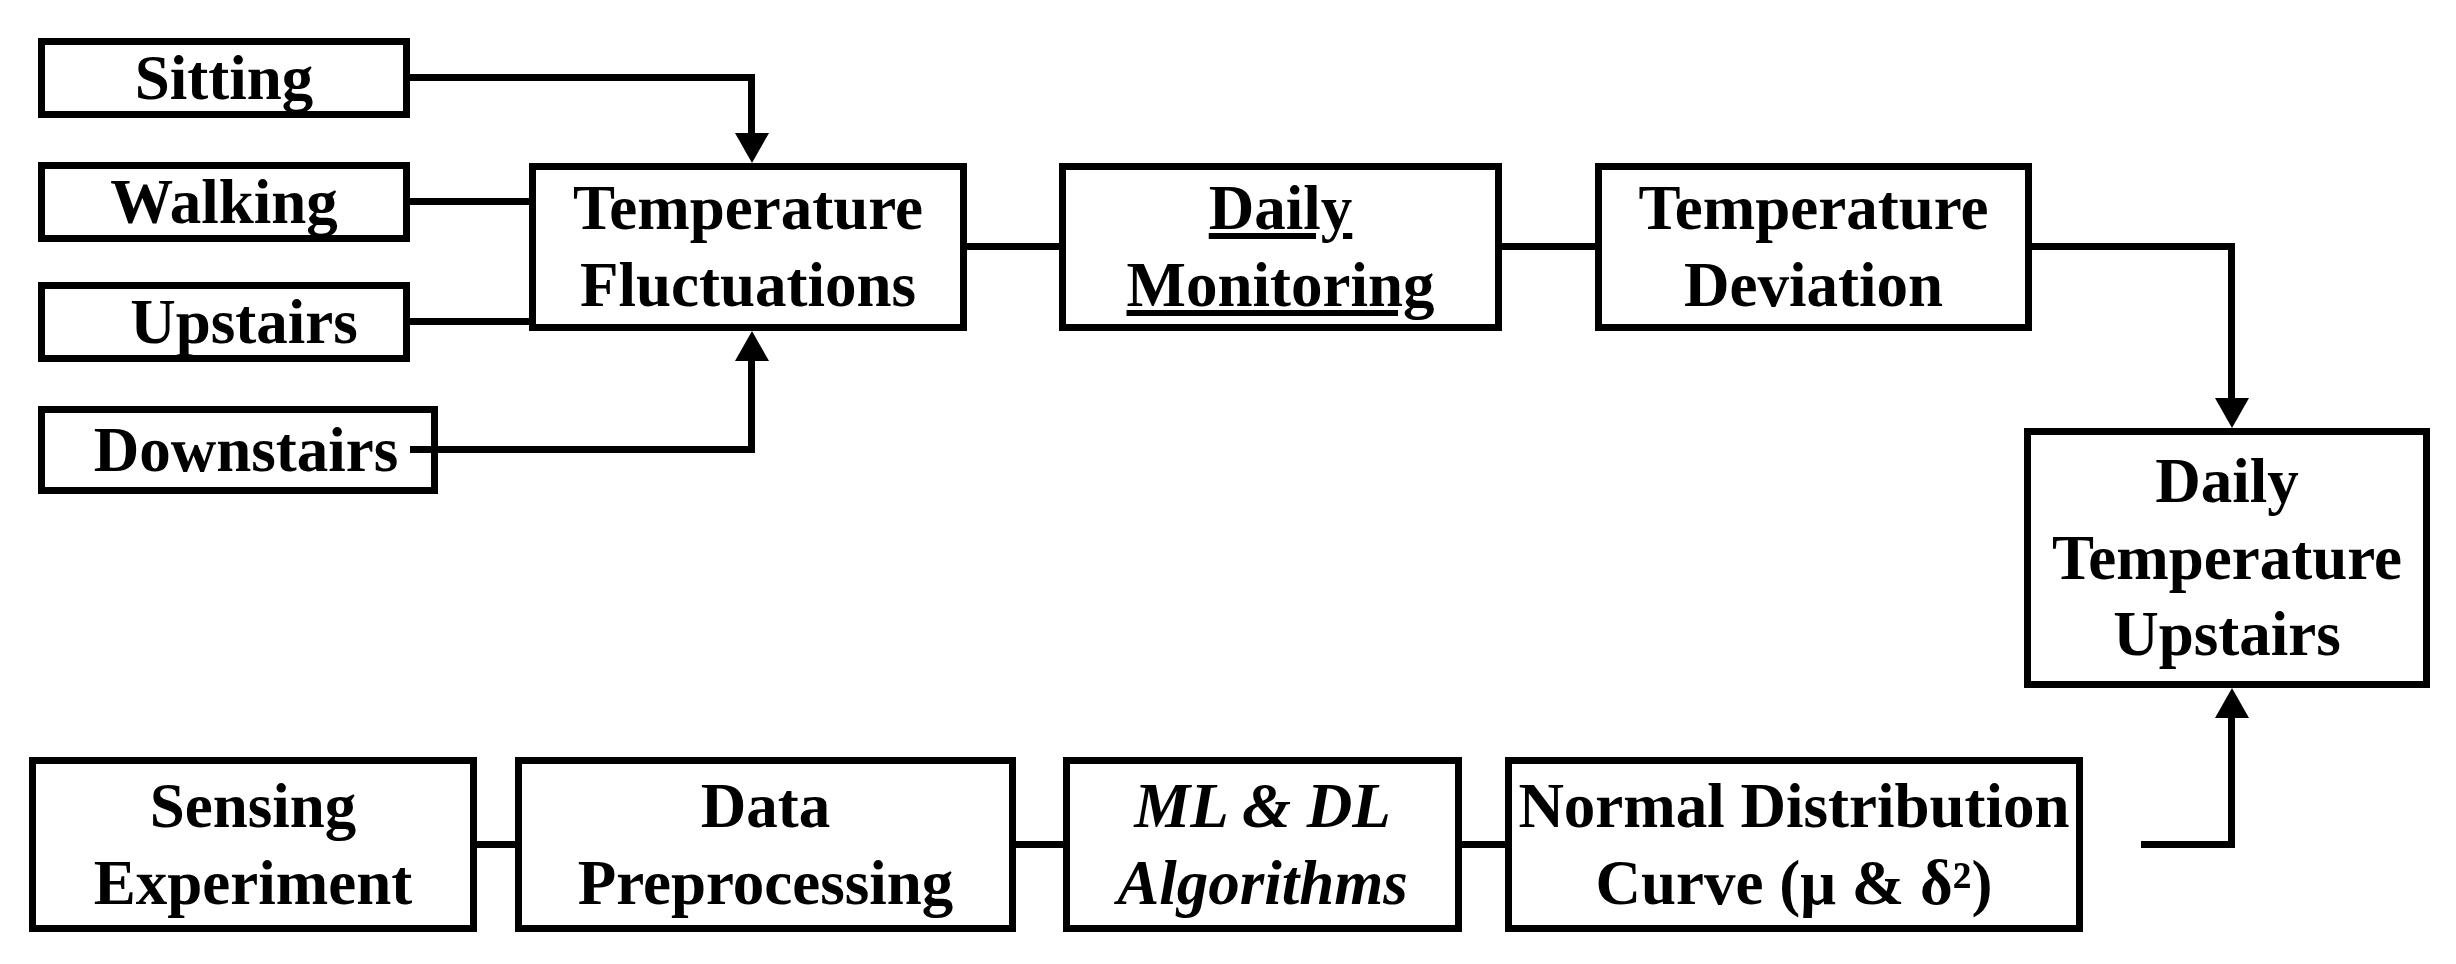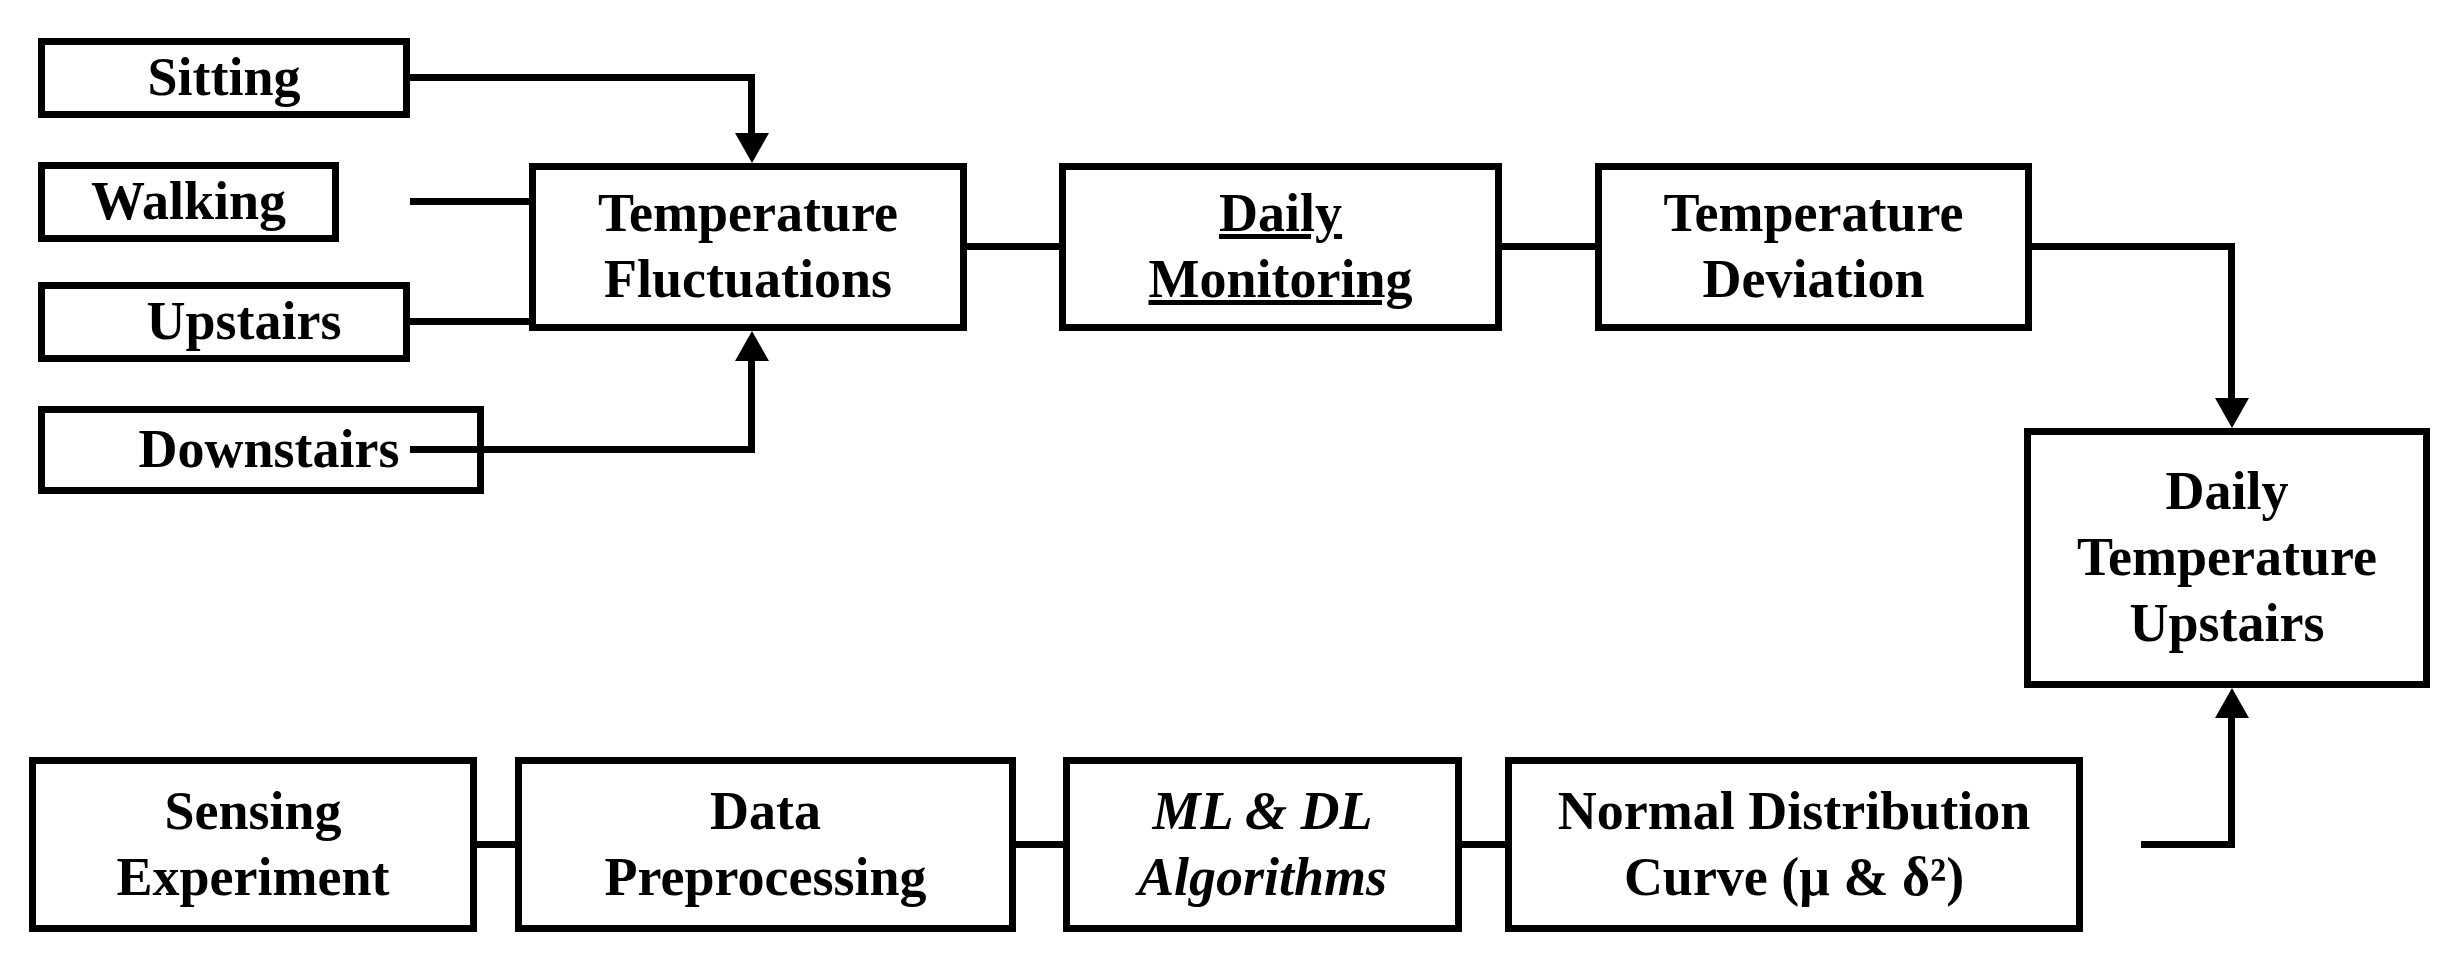--- a/index.html
+++ b/index.html
@@ -14,36 +14,36 @@
     background: #ffffff;
     font-family: "Liberation Serif", "DejaVu Serif", serif;
     overflow: hidden;
   }
   .node {
     position: absolute;
     border: 7px solid #000000;
     background: #ffffff;
     color: #000000;
     font-weight: bold;
-    font-size: 54px;
+    font-size: 63px;
     line-height: 1.22;
     display: flex;
     flex-direction: column;
     justify-content: center;
     align-items: center;
     text-align: center;
     box-sizing: border-box;
   }
   .node .line { display: block; white-space: nowrap; }
 
   
   .box-sitting     { left: 38px;  top: 38px;  width: 372px; height: 80px; }
-  .box-walking     { left: 38px;  top: 162px; width: 301px; height: 80px; justify-content: flex-end; }
+  .box-walking     { left: 38px;  top: 162px; width: 372px; height: 80px; }
   .box-upstairs    { left: 38px;  top: 282px; width: 372px; height: 80px; padding-left: 40px; }
-  .box-downstairs  { left: 38px;  top: 406px; width: 446px; height: 88px; padding-left: 16px; }
+  .box-downstairs  { left: 38px;  top: 406px; width: 400px; height: 88px; padding-left: 16px; }
 
   
   .box-fluctuations { left: 529px;  top: 163px; width: 438px; height: 168px; }
   .box-monitoring   { left: 1059px; top: 163px; width: 443px; height: 168px; text-decoration: underline; }
   .box-deviation    { left: 1595px; top: 163px; width: 437px; height: 168px; }
 
   
   .box-body { left: 2024px; top: 428px; width: 406px; height: 260px; }
 
   

